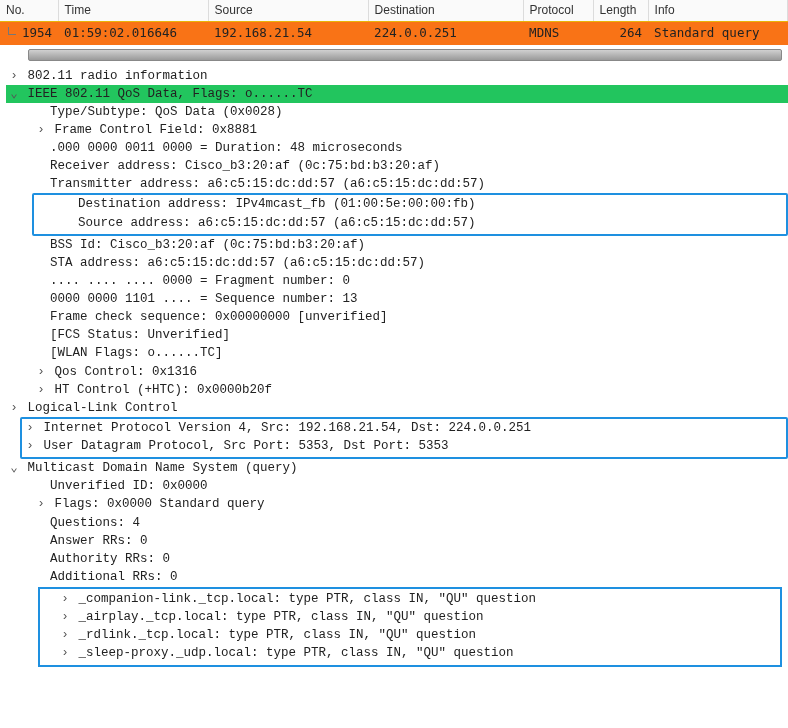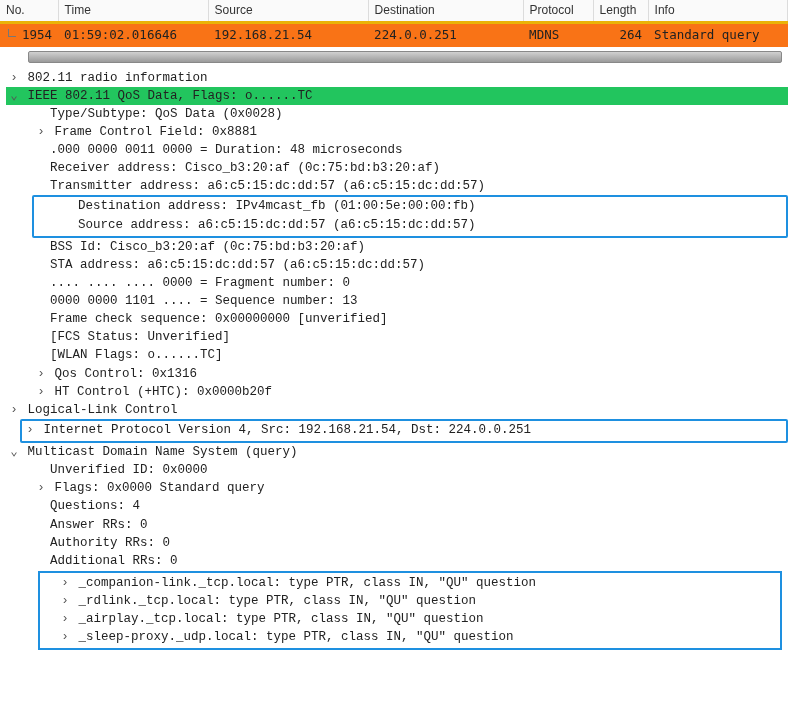--- a/index.html
+++ b/index.html
@@ -15,21 +15,21 @@
   }
   .packet-table {
     width: 100%;
     border-collapse: collapse;
   }
   .packet-table th {
     font-weight: 400;
     text-align: left;
     background: #fafafa;
     border-right: 1px solid #dcdcdc;
-    border-bottom: 3px solid #eab308;
+    border-bottom: 1px solid #eab308;
     padding: 2px 6px;
     color: #333;
     font-family: -apple-system, "Segoe UI", sans-serif;
     font-size: 12px;
   }
   .packet-table td {
     background: #f97316;
     padding: 2px 6px;
     white-space: nowrap;
     font-family: "Consolas","Menlo",monospace;
@@ -144,30 +144,31 @@
   <div class="node"><span class="toggle empty">·</span>    <span>Frame check sequence: 0x00000000 [unverified]</span></div>
   <div class="node"><span class="toggle empty">·</span>    <span>[FCS Status: Unverified]</span></div>
   <div class="node"><span class="toggle empty">·</span>    <span>[WLAN Flags: o......TC]</span></div>
   <div class="node"><span class="toggle empty">·</span>  <span class="toggle">›</span> <span>Qos Control: 0x1316</span></div>
   <div class="node"><span class="toggle empty">·</span>  <span class="toggle">›</span> <span>HT Control (+HTC): 0x0000b20f</span></div>
 
   <div class="node"><span class="toggle">›</span> <span>Logical-Link Control</span></div>
 
   <div class="box-blue" style="margin-left:14px">
     <div class="node" style="margin-left:-14px;padding-left:14px"><span class="toggle">›</span> <span>Internet Protocol Version 4, Src: 192.168.21.54, Dst: 224.0.0.251</span></div>
+    <div class="node" style="margin-left:-14px;padding-left:14px"><span class="toggle">›</span> <span>User Datagram Protocol, Src Port: 5353, Dst Port: 5353</span></div>
   </div>
 
   <div class="node"><span class="toggle">⌄</span> <span>Multicast Domain Name System (query)</span></div>
   <div class="node"><span class="toggle empty">·</span>    <span>Unverified ID: 0x0000</span></div>
   <div class="node"><span class="toggle empty">·</span>  <span class="toggle">›</span> <span>Flags: 0x0000 Standard query</span></div>
   <div class="node"><span class="toggle empty">·</span>    <span>Questions: 4</span></div>
   <div class="node"><span class="toggle empty">·</span>    <span>Answer RRs: 0</span></div>
   <div class="node"><span class="toggle empty">·</span>    <span>Authority RRs: 0</span></div>
   <div class="node"><span class="toggle empty">·</span>    <span>Additional RRs: 0</span></div>
 
   <div class="queries-box">
     <div class="node">  <span class="toggle">›</span> <span>_companion-link._tcp.local: type PTR, class IN, "QU" question</span></div>
+    <div class="node">  <span class="toggle">›</span> <span>_airplay._tcp.local: type PTR, class IN, "QU" question</span></div>
     <div class="node">  <span class="toggle">›</span> <span>_rdlink._tcp.local: type PTR, class IN, "QU" question</span></div>
-    <div class="node">  <span class="toggle">›</span> <span>_airplay._tcp.local: type PTR, class IN, "QU" question</span></div>
     <div class="node">  <span class="toggle">›</span> <span>_sleep-proxy._udp.local: type PTR, class IN, "QU" question</span></div>
   </div>
 
 </div>
 
 </body></html>

